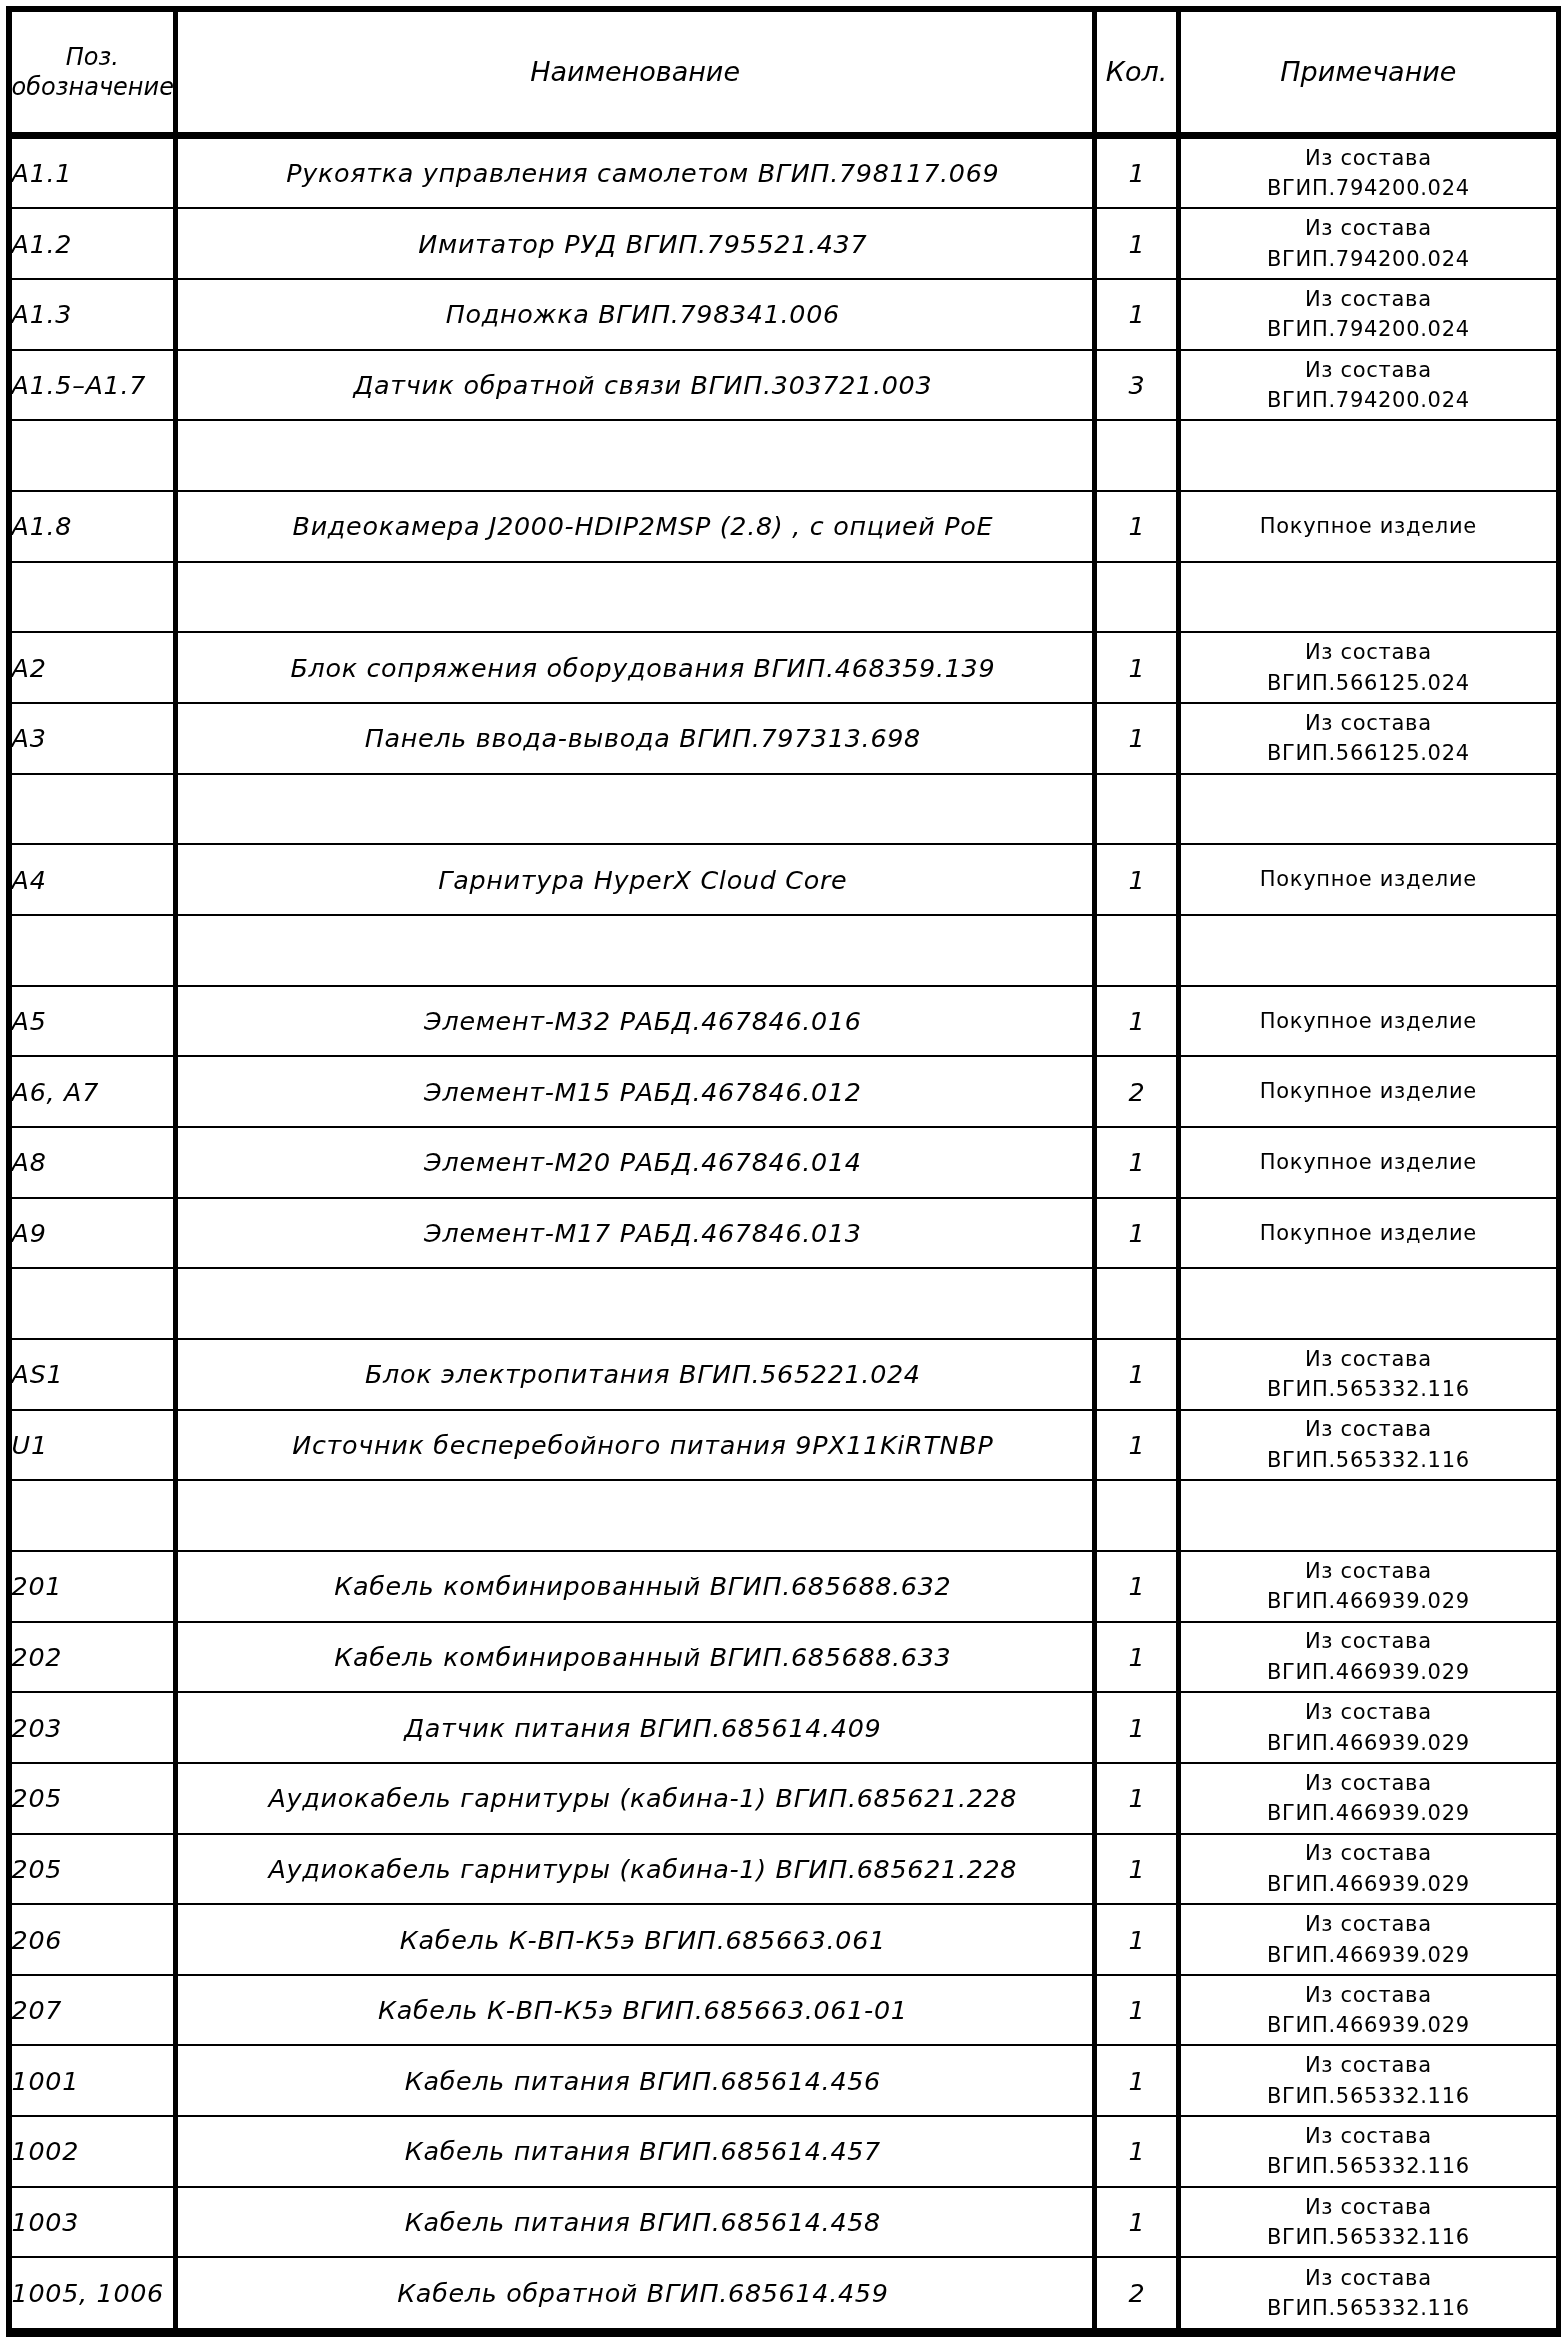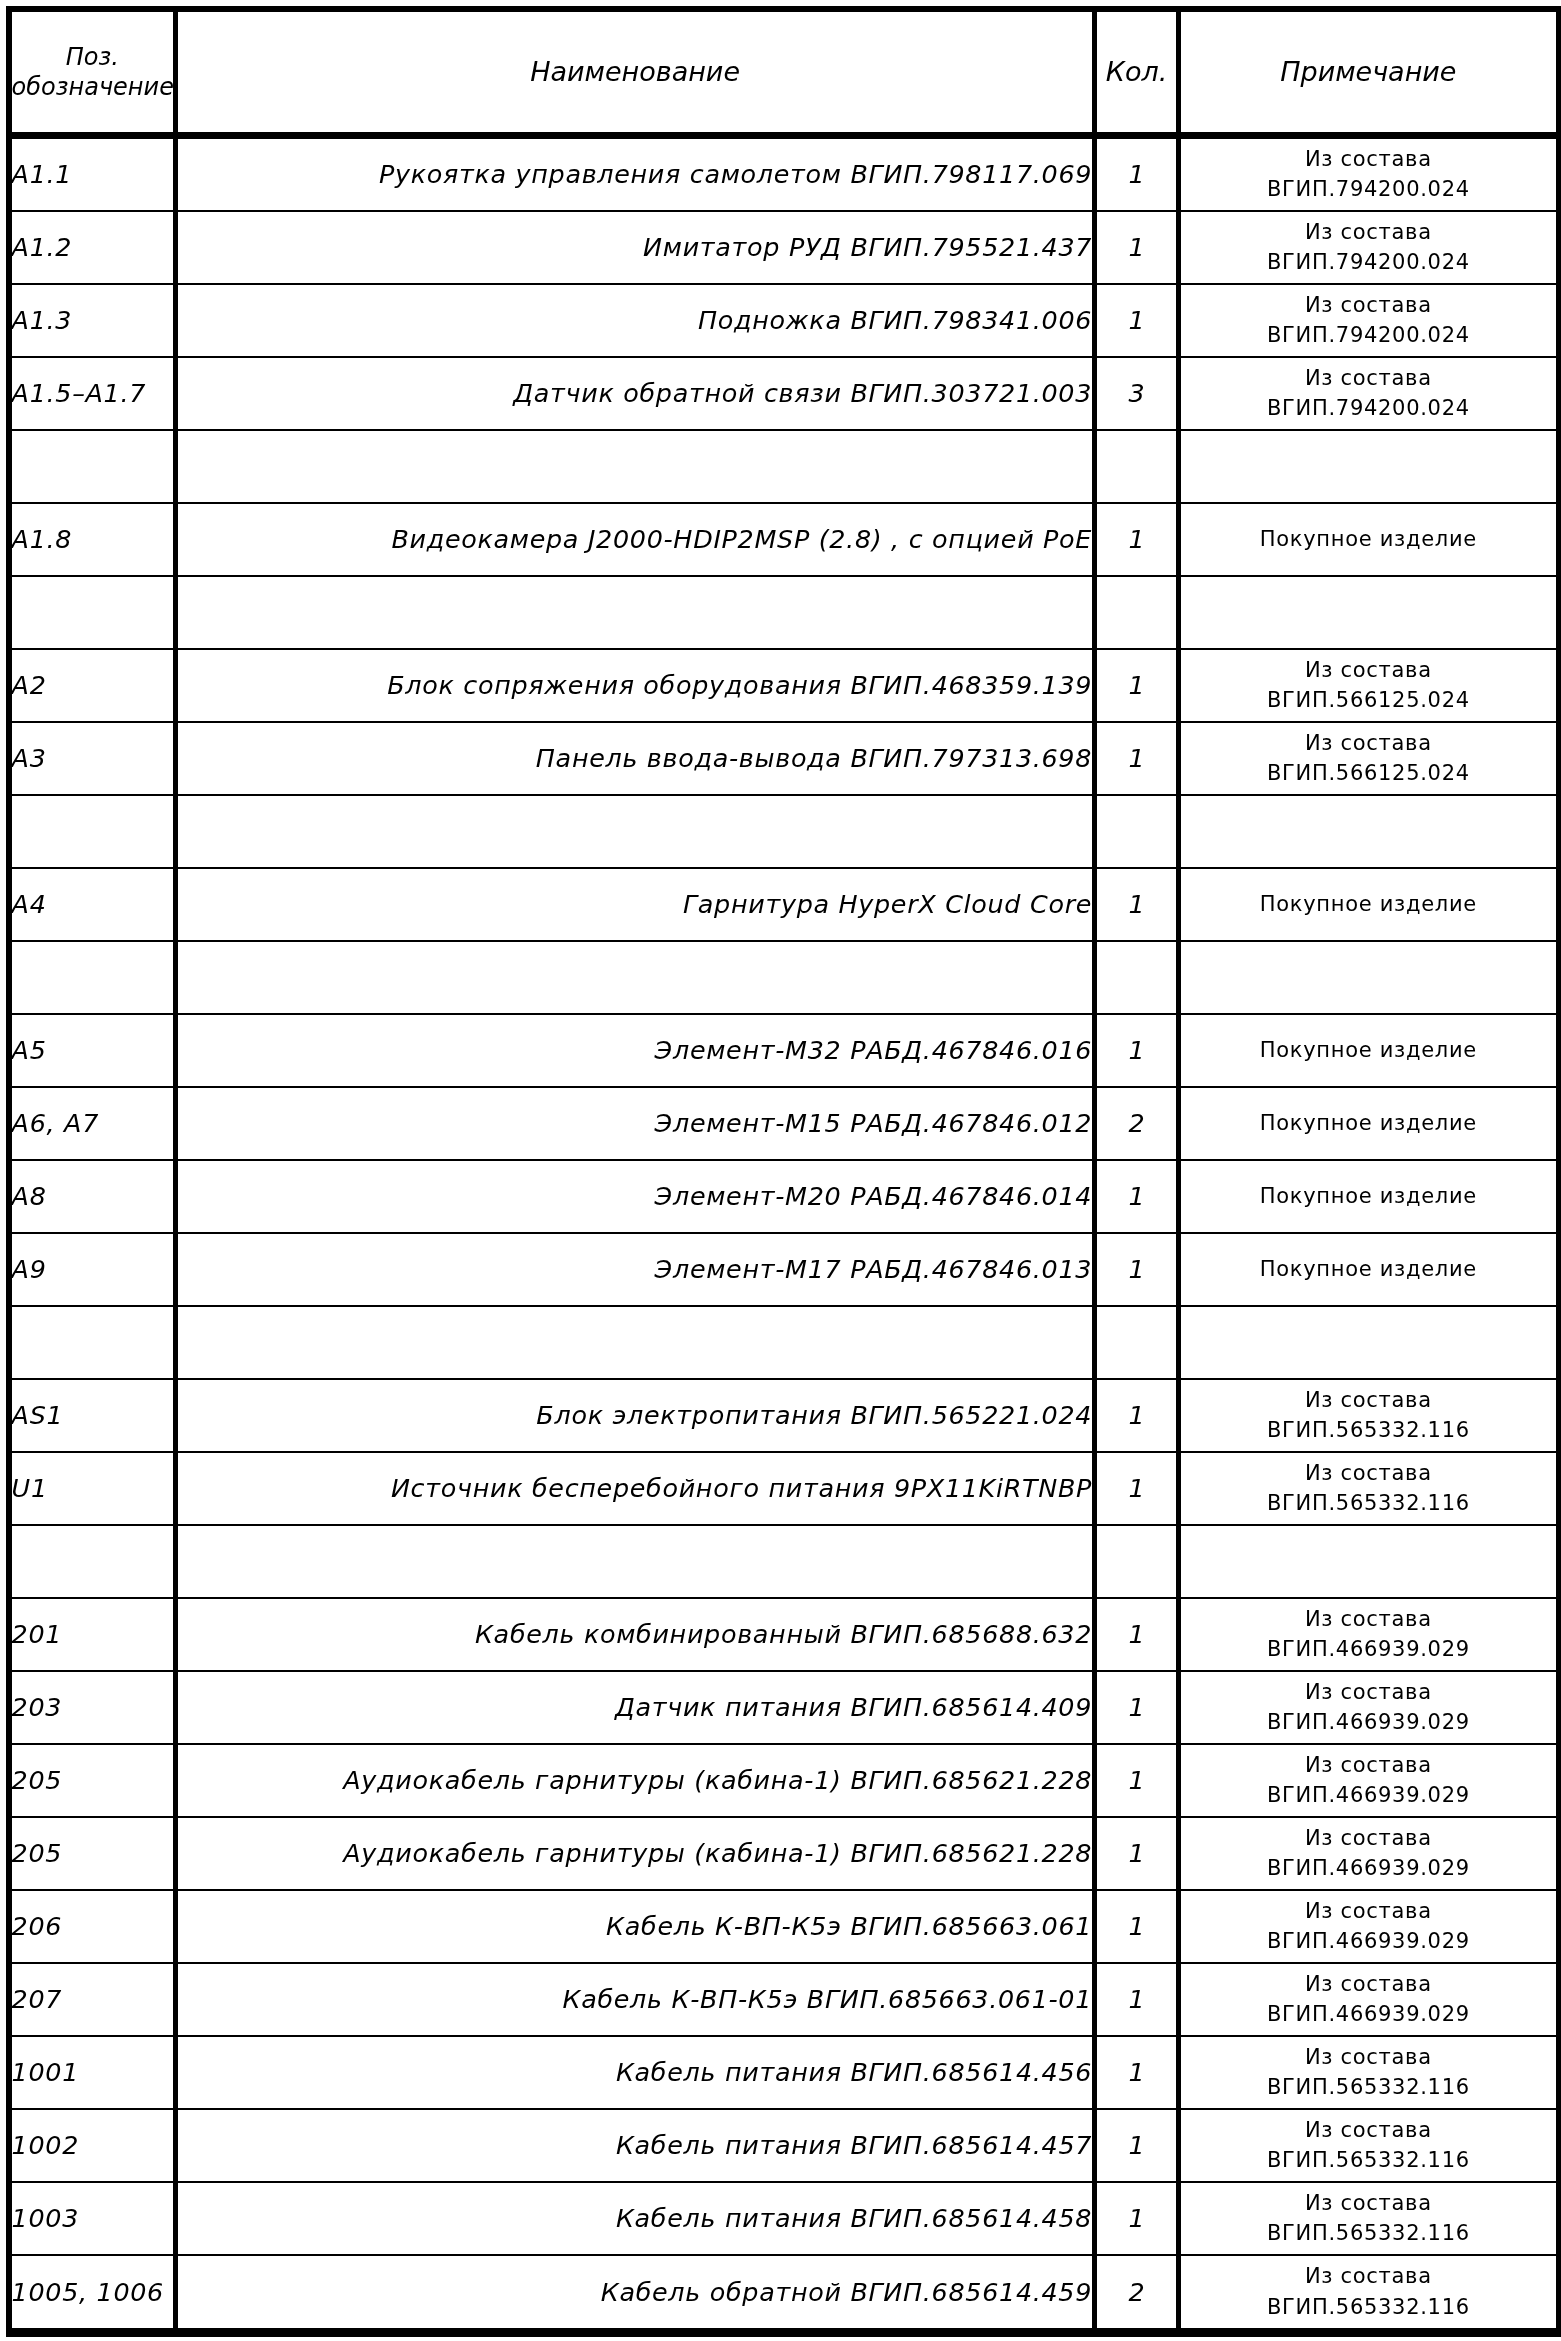--- a/index.html
+++ b/index.html
@@ -54,21 +54,21 @@
   thead th.h-qty { font-size: 27px; }
 
   tbody td { height: 64px; }
 
   td.pos {
     font-style: italic;
     font-size: 25.4px;
     letter-spacing: 0.7px;
   }
   td.name {
-    text-align: right;
+    text-align: center;
     padding-left: 15.5px;
     font-style: italic;
     font-size: 25.4px;
     letter-spacing: 0.7px;
     white-space: nowrap;
   }
   td.qty {
     text-align: center;
     font-style: italic;
     font-size: 25.4px;
@@ -231,20 +231,27 @@
           <td class="note"></td>
         </tr>
         <tr>
           <td class="pos">201</td>
           <td class="name">Кабель комбинированный   ВГИП.685688.632</td>
           <td class="qty">1</td>
           <td class="note">Из состава
 ВГИП.466939.029</td>
         </tr>
         <tr>
+          <td class="pos">202</td>
+          <td class="name">Кабель комбинированный   ВГИП.685688.633</td>
+          <td class="qty">1</td>
+          <td class="note">Из состава
+ВГИП.466939.029</td>
+        </tr>
+        <tr>
           <td class="pos">203</td>
           <td class="name">Датчик питания   ВГИП.685614.409</td>
           <td class="qty">1</td>
           <td class="note">Из состава
 ВГИП.466939.029</td>
         </tr>
         <tr>
           <td class="pos">205</td>
           <td class="name">Аудиокабель гарнитуры (кабина-1)   ВГИП.685621.228</td>
           <td class="qty">1</td>

